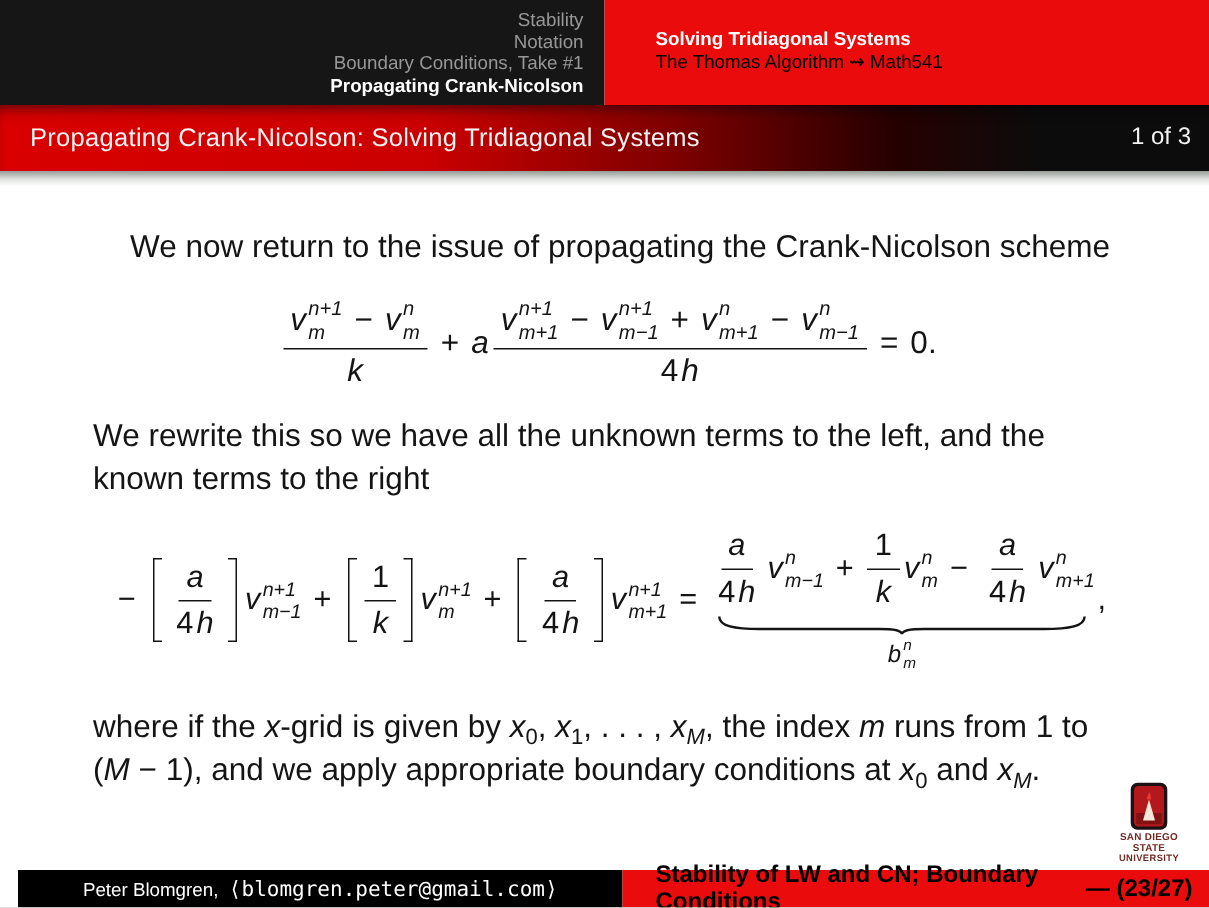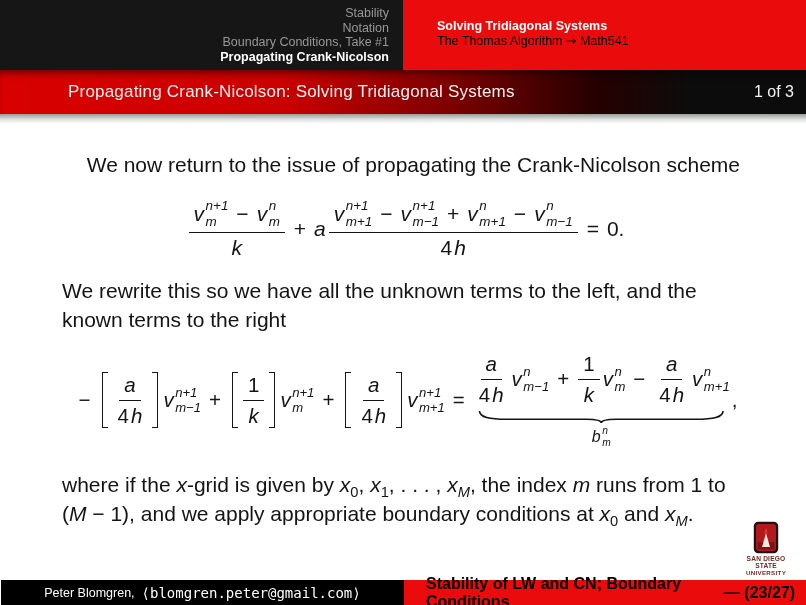--- a/index.html
+++ b/index.html
@@ -20,21 +20,21 @@
     padding:19px 0 0 34px;font-size:12.5px;line-height:15px;box-sizing:border-box;
   }
   .header-right .sec-title{font-weight:bold;display:block;}
   .header-right .sec-sub{color:#000000;display:block;}
   
   .titlebar{
     height:44px;display:flex;align-items:center;color:#f2f2f2;
     background:linear-gradient(90deg,#d90000 0%,#cb0000 35%,#7d0000 56%,#260000 74%,#0c0c0c 86%,#0c0c0c 100%);
     box-shadow:inset 0 7px 9px -5px rgba(0,0,0,0.6);
   }
-  .titlebar .ftitle{flex:1;padding-left:20px;font-size:17px;letter-spacing:.2px;margin-left:48px;}
+  .titlebar .ftitle{flex:1;padding-left:20px;font-size:17px;letter-spacing:.2px;}
   .titlebar .fpage{padding-right:12px;font-size:16px;}
   .shadow-strip{height:10px;background:linear-gradient(180deg,#969c96,#dfe2df 55%,#ffffff);}
   
   .body{padding:13px 56px 0 62px;font-size:21px;line-height:29px;}
   .body p{margin:0;max-width:678px;}
   .para1{margin-top:13px !important;text-align:right;}
   .para2{margin-top:0 !important;}
   .para3{margin-top:21px !important;}
   
   .eqline{display:flex;justify-content:center;font-size:21px;line-height:1.25;}
@@ -51,21 +51,21 @@
   .mit{font-style:italic;margin:0 1px;}
   .mrm{margin:0 1px;}
   .mbrack{display:inline-flex;align-items:stretch;margin:0 4px;}
   .mbrack::before{content:"";width:5px;border:1.7px solid #141414;border-right:none;margin-right:3px;}
   .mbrack::after{content:"";width:5px;border:1.7px solid #141414;border-left:none;margin-left:3px;}
   .mubrace{display:inline-flex;flex-direction:column;align-items:center;}
   .brace-svg{width:96%;height:13px;margin-top:3px;}
   .mlabel{font-size:78%;margin-top:2px;}
   sub{font-size:70%;line-height:0;}
   
-  .footer{position:absolute;left:1px;right:0;bottom:0;height:25px;display:flex;}
+  .footer{position:absolute;left:12px;right:0;bottom:0;height:25px;display:flex;}
   .footer-left{width:403px;background:#000000;color:#fff;display:flex;align-items:center;justify-content:center;gap:7px;box-sizing:border-box;}
   .footer-left .author{font-size:12.5px;}
   .footer-left .email{font-family:"DejaVu Sans Mono", monospace;font-size:14px;}
   .footer-right{flex:1;background:#ea0c0c;color:#000000;display:flex;align-items:center;font-weight:bold;font-size:16px;padding:0 11px 0 22px;box-sizing:border-box;}
   .footer-right .course{flex:1;}
   
   .logo{position:absolute;right:9px;bottom:29px;width:62px;text-align:center;}
   .logo svg{display:block;margin:0 auto 1px;}
   .logo .l1{font-size:6.6px;font-weight:bold;color:#6f2a22;letter-spacing:.2px;line-height:7px;}
   .logo .l2{font-size:6.2px;font-weight:bold;color:#6f2a22;letter-spacing:.3px;line-height:7px;}

